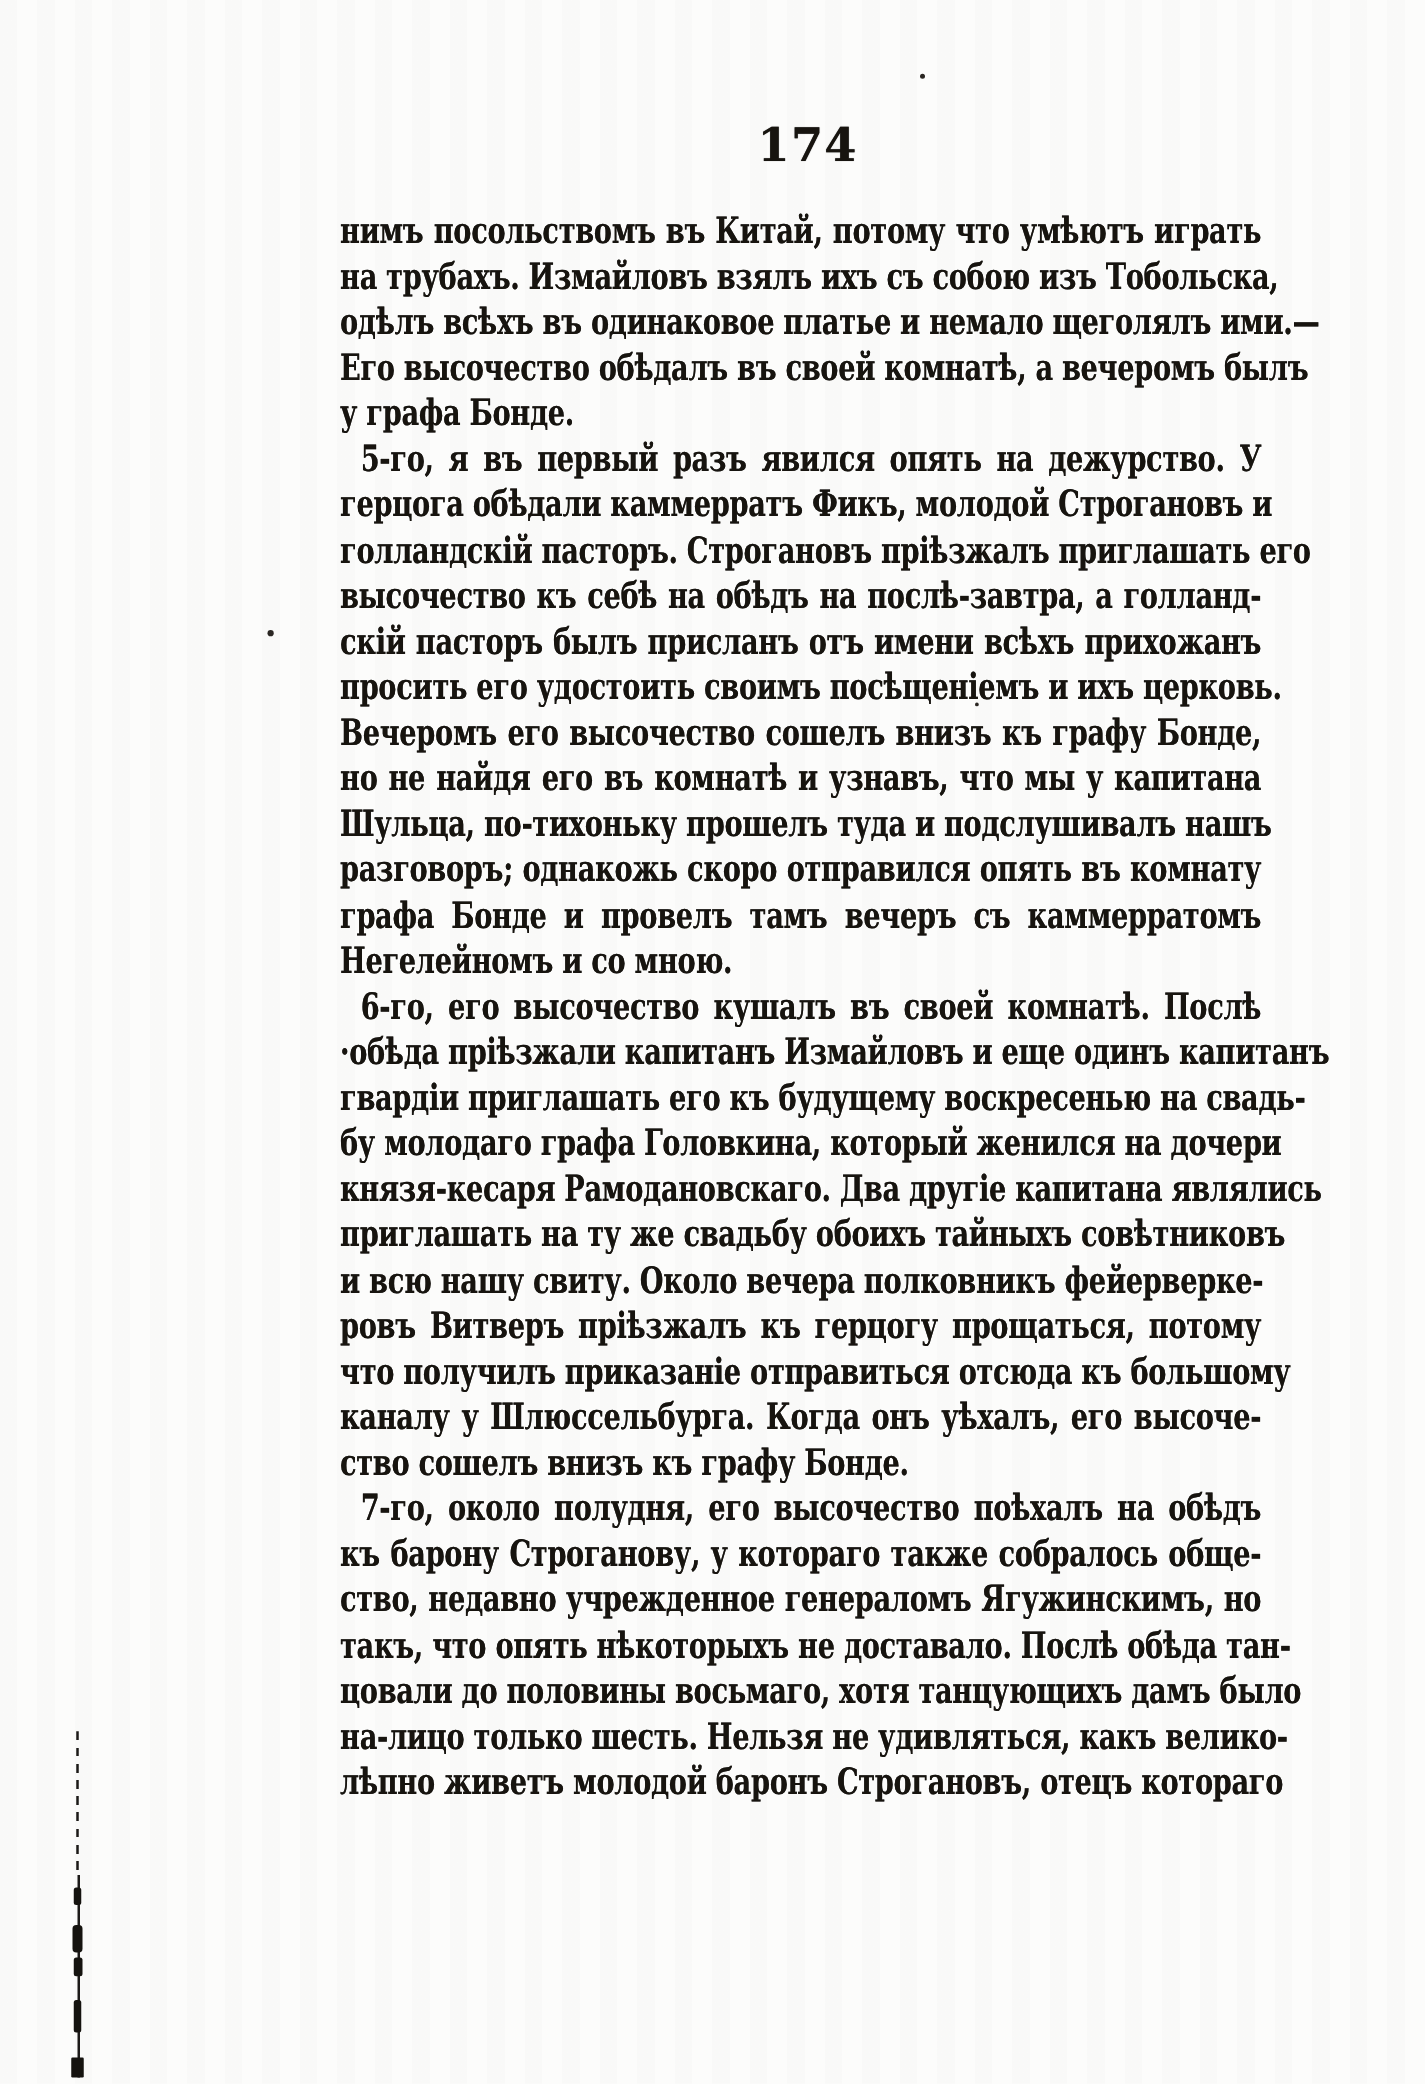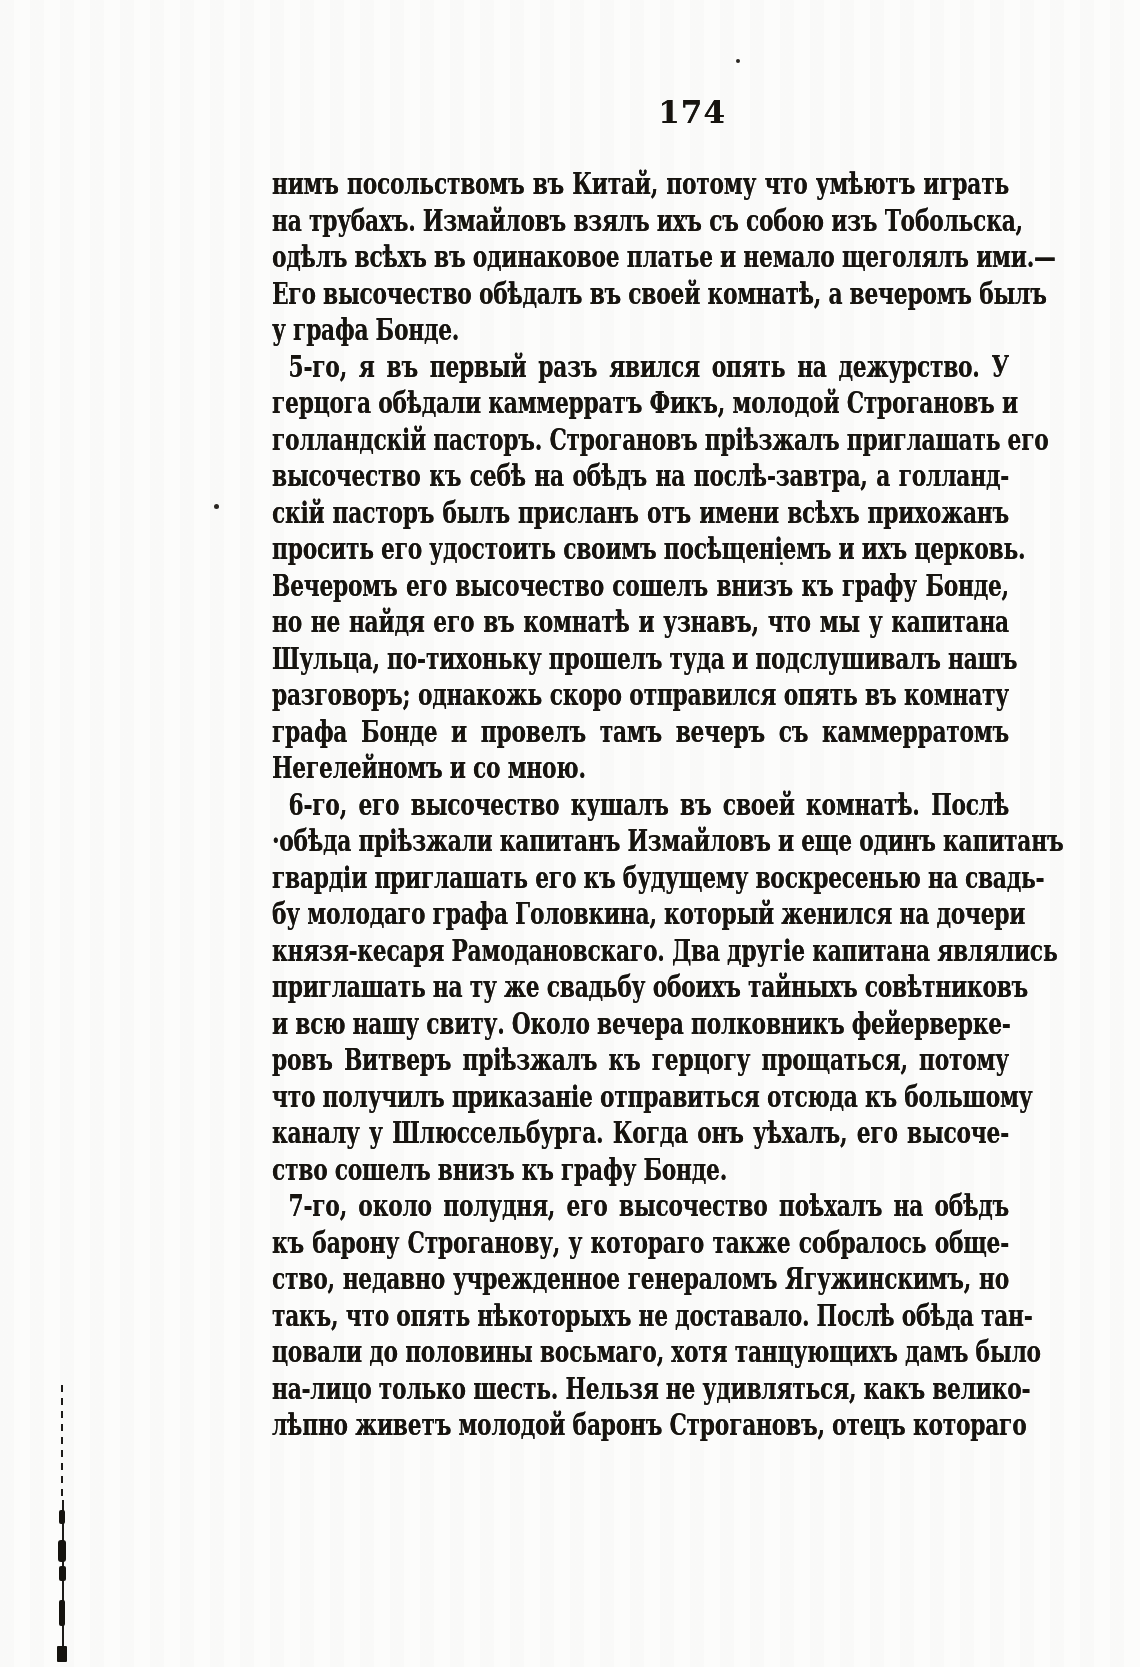--- a/index.html
+++ b/index.html
@@ -24,22 +24,22 @@
       rgba(0,0,0,0.012) 0px, rgba(0,0,0,0.012) 14px,
       rgba(0,0,0,0.0) 14px, rgba(0,0,0,0.0) 30px
     );
     pointer-events: none;
   }
   .page-number {
     position: absolute;
     left: 606px;
     top: 94px;
     width: 120px;
-    text-align: right;
-    font-size: 31px;
+    text-align: left;
+    font-size: 37px;
     font-weight: 700;
     letter-spacing: 1px;
     text-shadow: 0 0 0.6px rgba(0,0,0,0.75);
   }
   .text-block {
     position: absolute;
     left: 272px;
     top: 166px;
     width: 980px;            
     transform: scaleX(0.752); 

